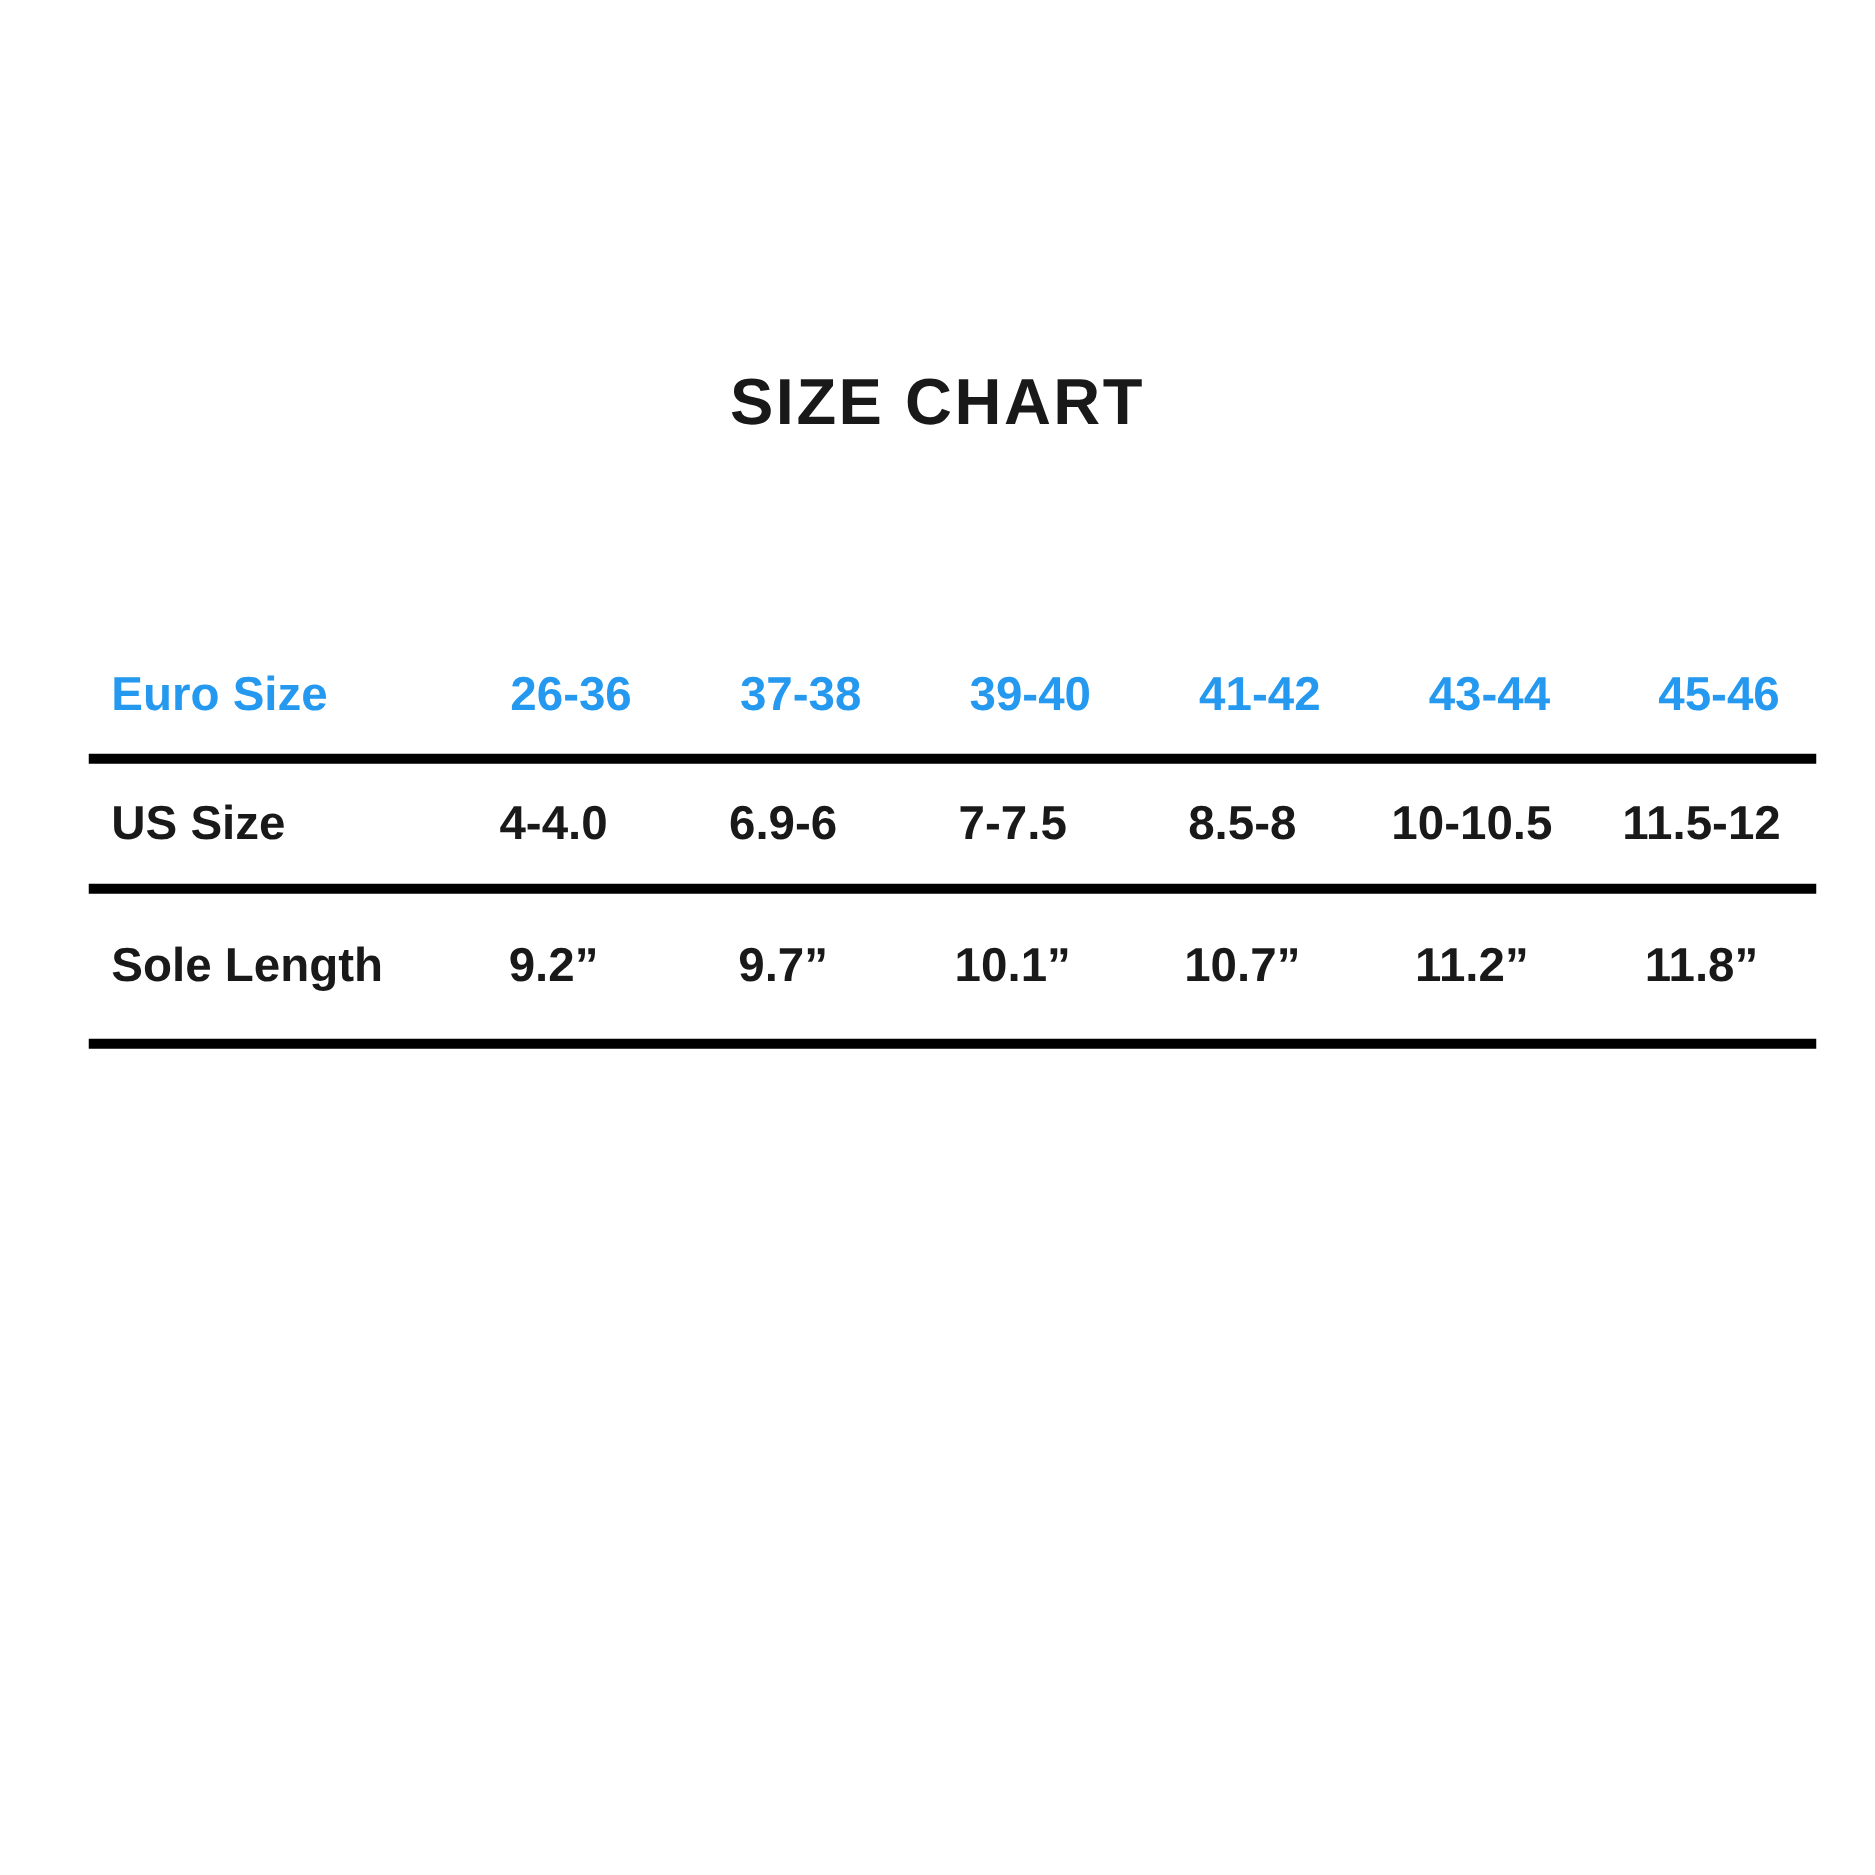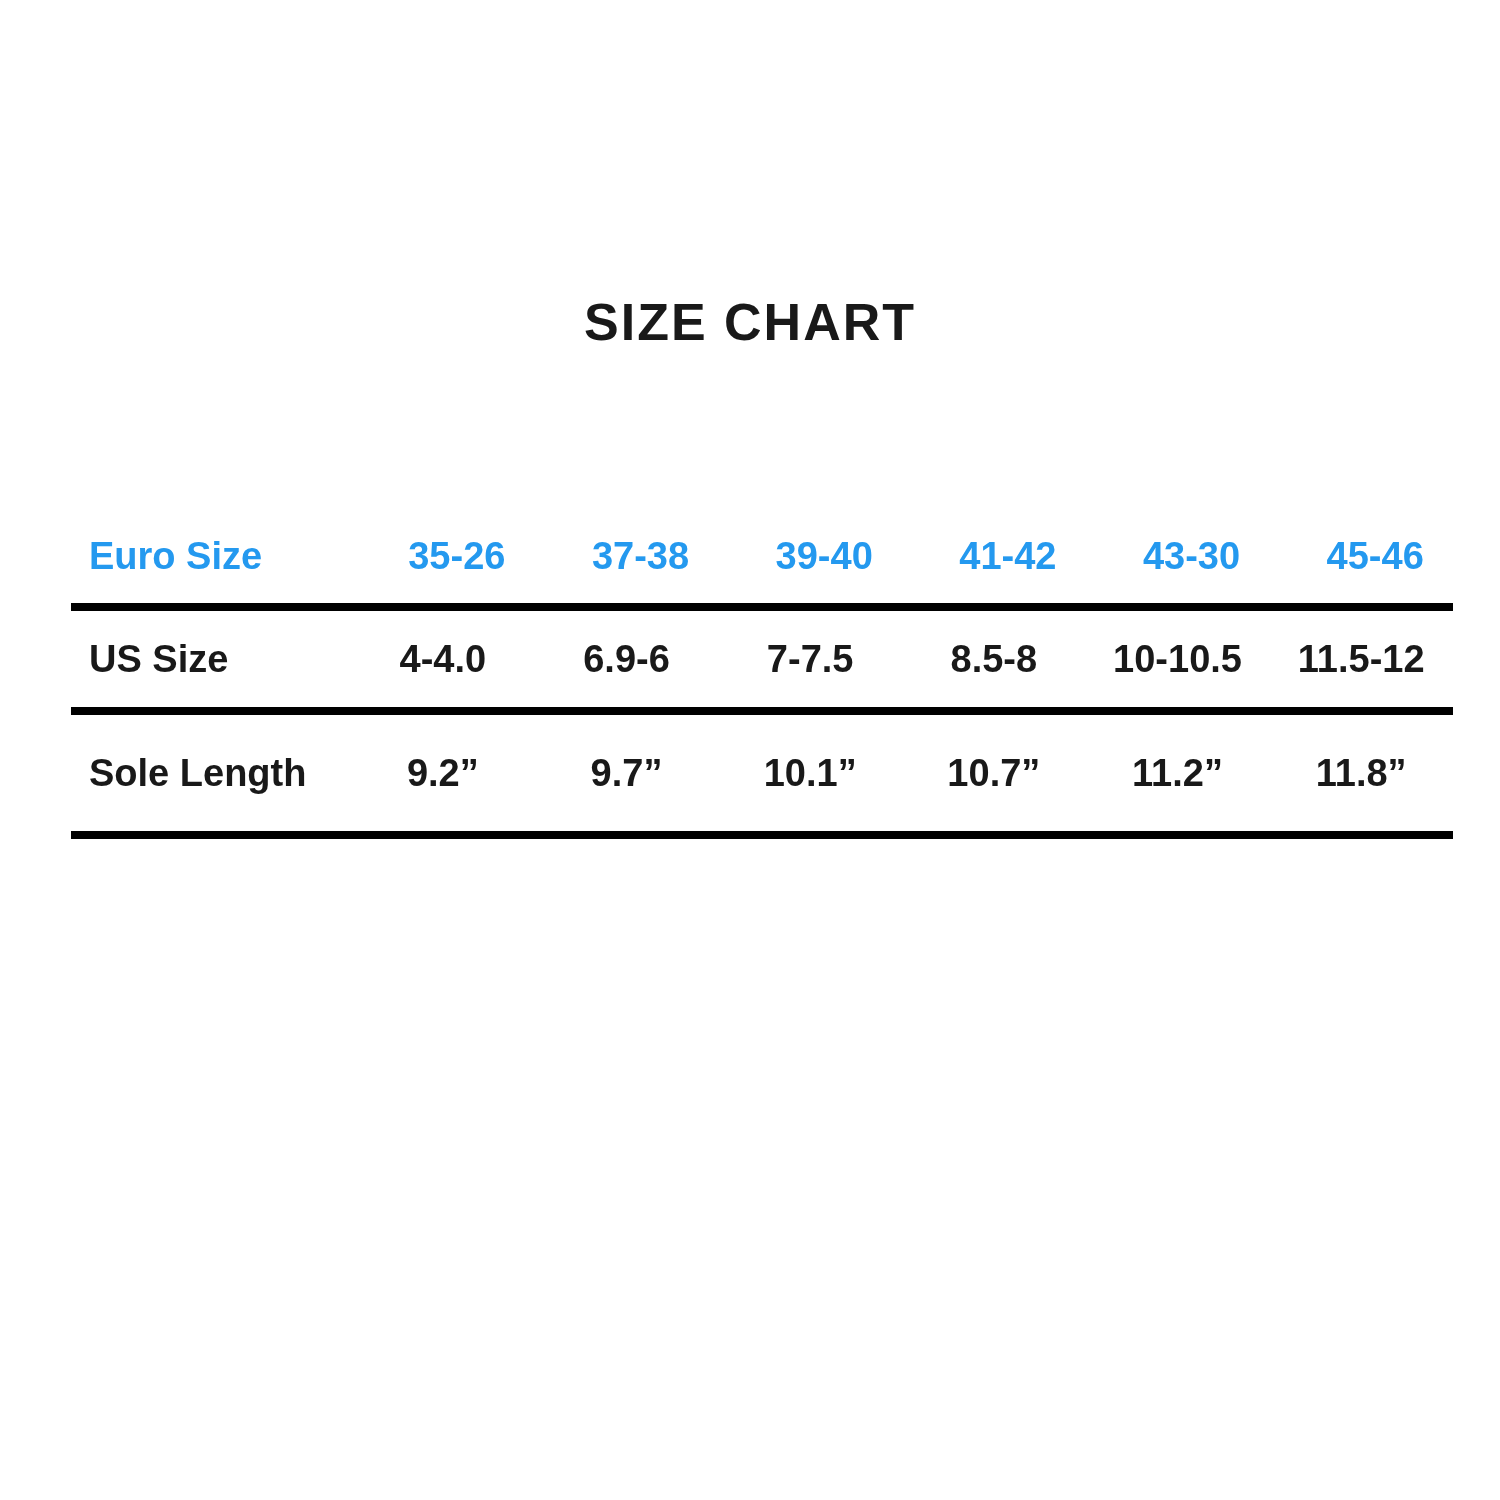--- a/index.html
+++ b/index.html
@@ -50,25 +50,25 @@
 <body>
 
 <div class="canvas">
 
   <h1 class="title">SIZE CHART</h1>
 
   <div class="size-table">
 
     <div class="row row-euro">
       <div class="cell label">Euro Size</div>
-      <div class="cell">35-26</div>
+      <div class="cell">26-36</div>
       <div class="cell">37-38</div>
       <div class="cell">39-40</div>
       <div class="cell">41-42</div>
-      <div class="cell">43-30</div>
+      <div class="cell">43-44</div>
       <div class="cell">45-46</div>
     </div>
 
     <div class="rule"></div>
 
     <div class="row row-us">
       <div class="cell label">US Size</div>
       <div class="cell">4-4.0</div>
       <div class="cell">6.9-6</div>
       <div class="cell">7-7.5</div>

